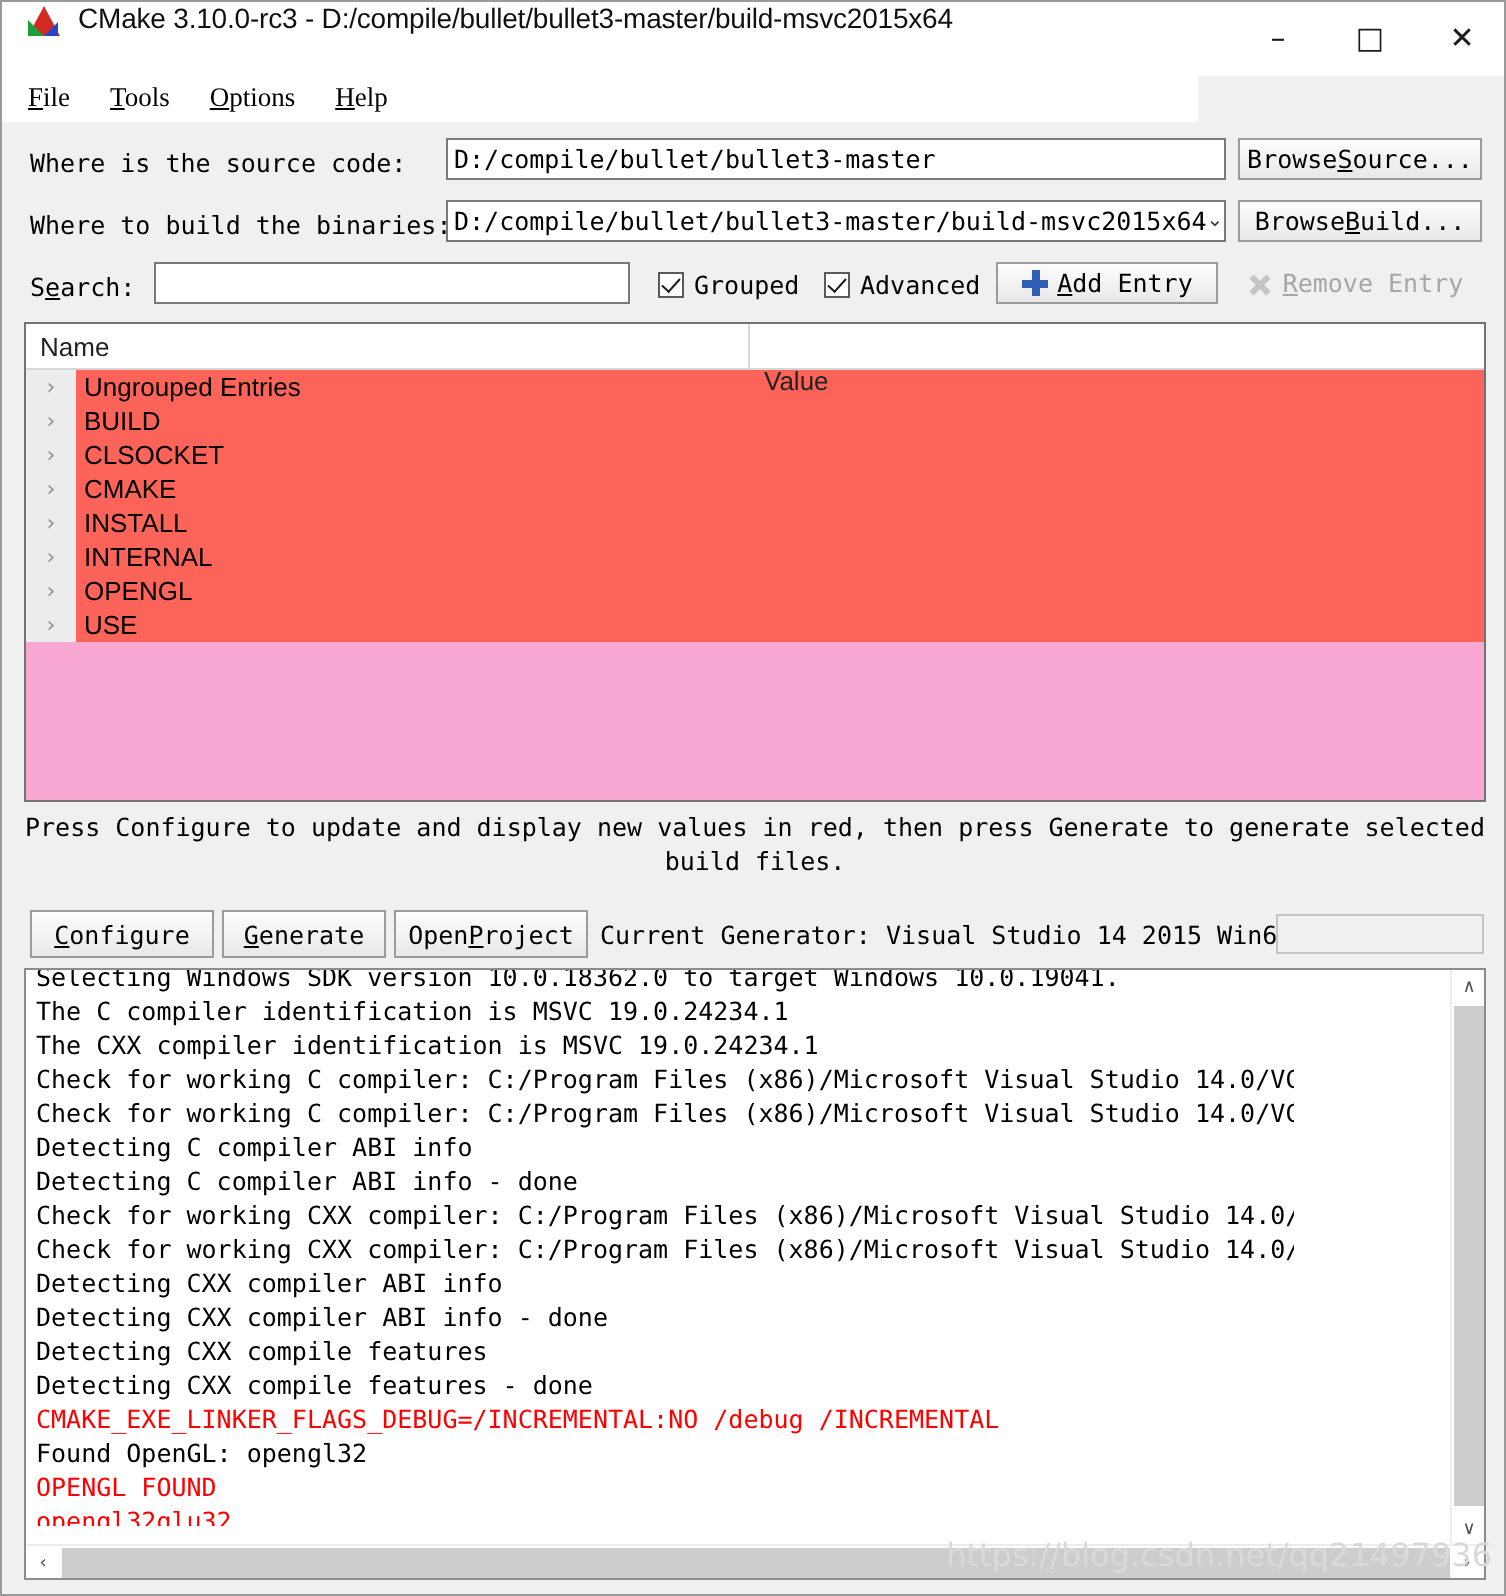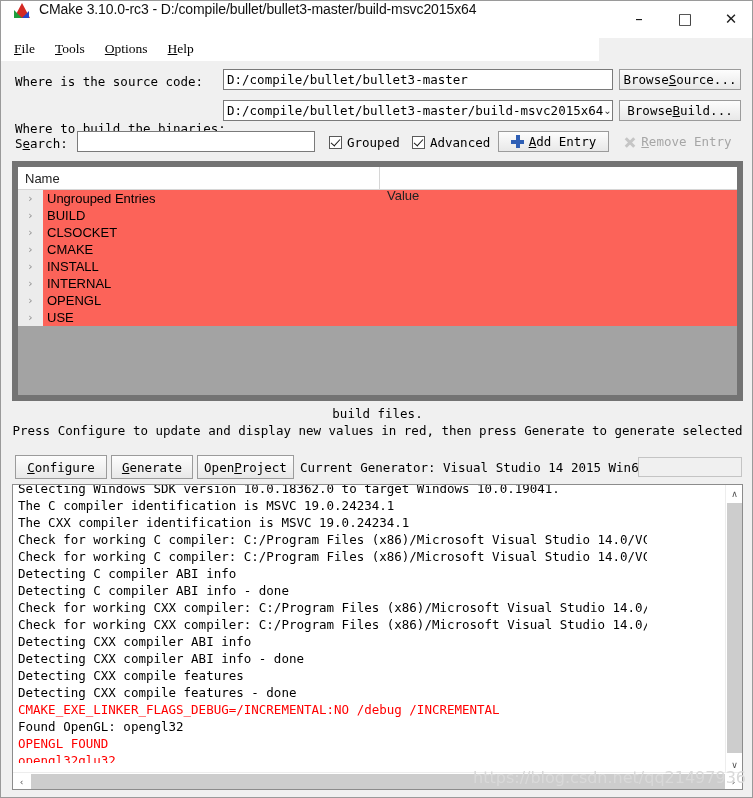--- a/index.html
+++ b/index.html
@@ -207,22 +207,22 @@
     background: #c5c5c5;
   }
   .x-icon::before { transform: rotate(45deg); }
   .x-icon::after  { transform: rotate(-45deg); }
 
   
   .tree {
     position: absolute;
     left: 11px; top: 160px;
     width: 731px; height: 240px;
-    background: #a3a3a3;
-    border: 6px solid #737373;
+    background: #f9a8d4;
+    border: 1px solid #737373;
     box-sizing: border-box;
     overflow: hidden;
   }
   .tree-header {
     display: flex;
     height: 22px;
     border-bottom: 1px solid #d6d6d6;
     background: #ffffff;
   }
   .th {
@@ -406,21 +406,21 @@
   <div class="formarea">
 
     <div class="row-label mono" style="left:14px; top:13px;">Where is the source code:</div>
     <div class="text-field mono" style="left:222px; top:8px; width:390px; height:21px;">D:/compile/bullet/bullet3-master</div>
     <div class="btn mono" style="left:618px; top:8px; width:122px; height:21px;">
       <span>Browse </span>
         <u>S</u>
         <span>ource...</span>
     </div>
 
-    <div class="row-label mono" style="left:14px; top:60px;text-align:right;">Where to build the binaries:</div>
+    <div class="row-label mono" style="left:14px; top:44px;text-align:right;">Where to build the binaries:</div>
     <div class="text-field mono" style="left:222px; top:39px; width:390px; height:21px;text-align:center;">
       <span>D:/compile/bullet/bullet3-master/build-msvc2015x64</span>
       <span class="combo-arrow">⌄</span>
     </div>
     <div class="btn mono" style="left:618px; top:39px; width:122px; height:21px;">
       <span>Browse </span>
         <u>B</u>
         <span>uild...</span>
     </div>
 
@@ -485,22 +485,22 @@
         <span class="tree-label">OPENGL</span>
       </div>
       <div class="tree-row">
         <span class="tree-arrow">›</span>
         <span class="tree-label">USE</span>
       </div>
     </div>
   </div>
 
   <div class="hint mono">
+    <div>Press Configure to update and display new values in red, then press Generate to generate selected</div>
     <div>build files.</div>
-    <div>Press Configure to update and display new values in red, then press Generate to generate selected</div>
   </div>
 
   <div class="actionbar">
     <div class="btn mono" style="left:14px; top:2px; width:92px; height:24px;">
       <span></span>
         <u>C</u>
         <span>onfigure</span>
     </div>
     <div class="btn mono" style="left:110px; top:2px; width:82px; height:24px;">
       <span></span>

